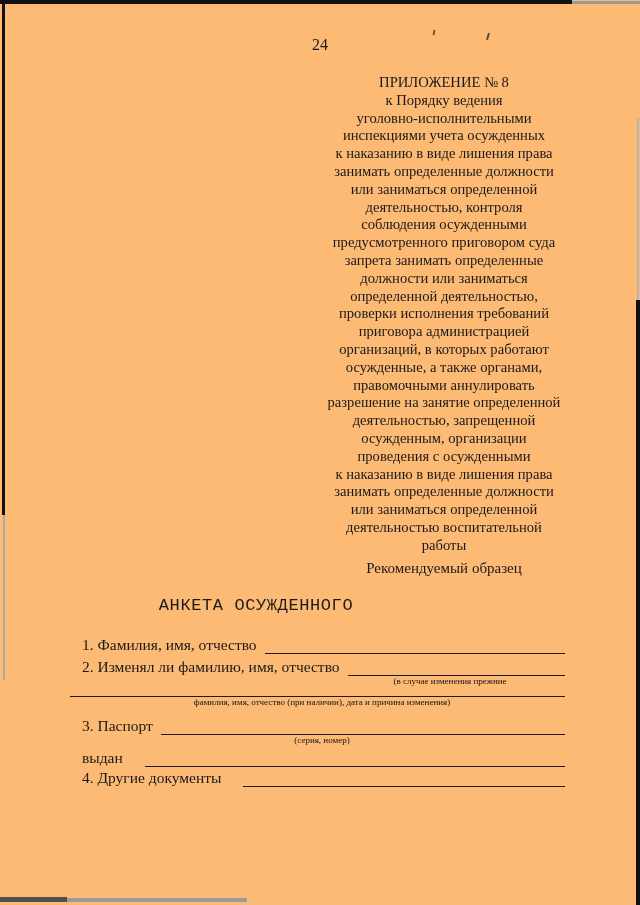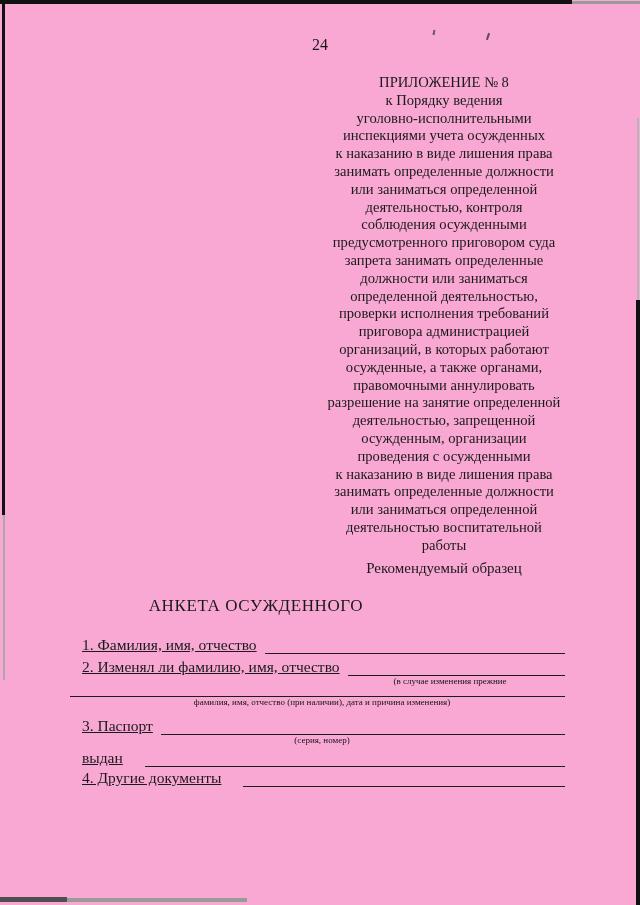--- a/index.html
+++ b/index.html
@@ -9,21 +9,21 @@
     height: 905px;
     background: #ffffff;
     overflow: hidden;
     font-family: "Liberation Serif", "DejaVu Serif", serif;
     color: #1a1a1a;
   }
   .page {
     position: relative;
     width: 640px;
     height: 905px;
-    background: #f9a8d4;
+    background: #fdba74;
   }
   
   .edge { position: absolute; background: #111; }
   .edge.top-black   { left: 0;   top: 0;    width: 572px; height: 4px; }
   .edge.top-gray    { left: 572px; top: 1px; width: 68px;  height: 3px; background: #9a9a9a; }
   .edge.left-black  { left: 2px; top: 0;    width: 3px;  height: 515px; }
   .edge.left-gray   { left: 3px; top: 515px; width: 2px; height: 165px; background: #aaaaaa; }
   .edge.right-gray  { left: 637px; top: 118px; width: 2px; height: 185px; background: #b5b5b5; }
   .edge.right-black { left: 636px; top: 300px; width: 4px; height: 605px; }
   .edge.bottom-dark { left: 0; top: 897px; width: 67px; height: 5px; background: #4f4f4f; }
@@ -56,33 +56,33 @@
     font-size: 15px;
   }
   .form-title {
     position: absolute;
     left: 0;
     top: 596px;
     width: 512px;
     text-align: center;
     font-size: 17px;
     letter-spacing: 0.6px;
+    font-family: Liberation Mono, monospace;
   }
   .form {
     position: absolute;
     left: 70px;
     top: 632px;
     width: 495px;
   }
   .field-row {
     display: flex;
     align-items: flex-end;
     font-size: 15.5px;
     height: 22px;
-    text-decoration: underline;
   }
   .field-row .lbl {
     white-space: nowrap;
     padding-right: 8px;
     margin-left: 12px;
   }
   .blank {
     flex: 1;
     border-bottom: 1.6px solid #1c1c1c;
     height: 100%;

